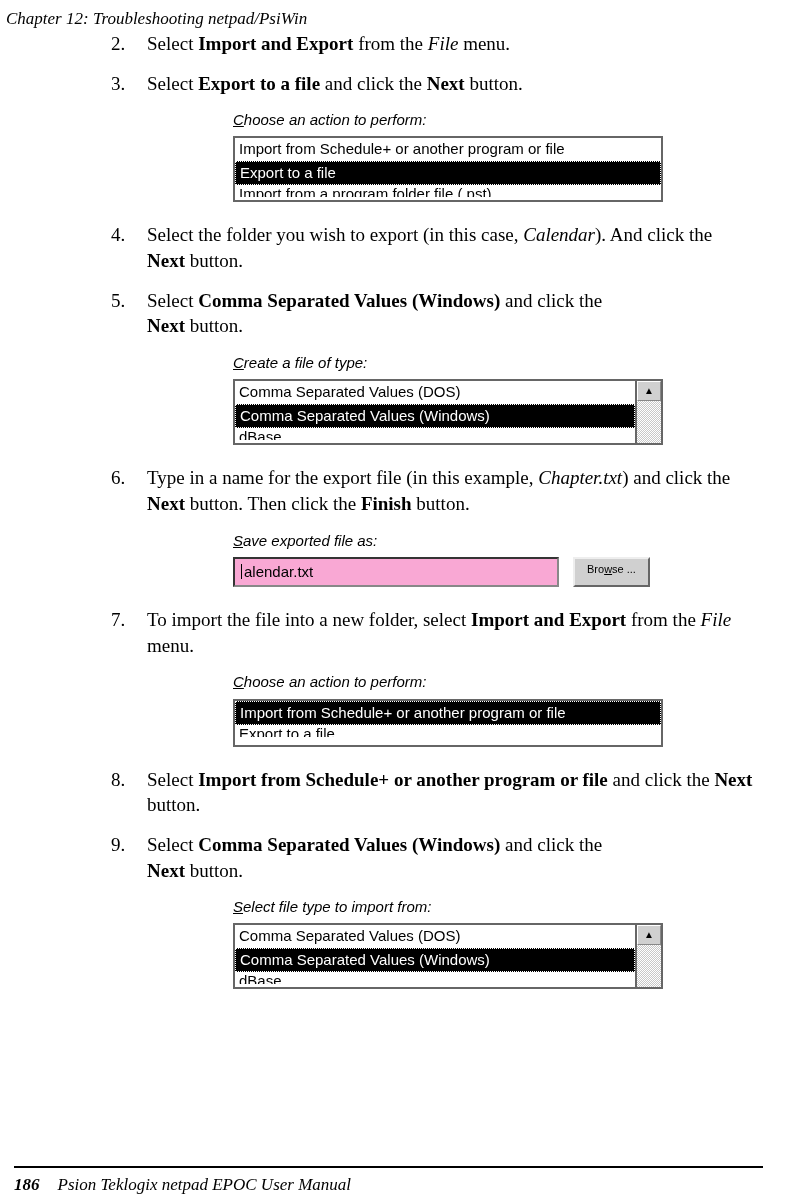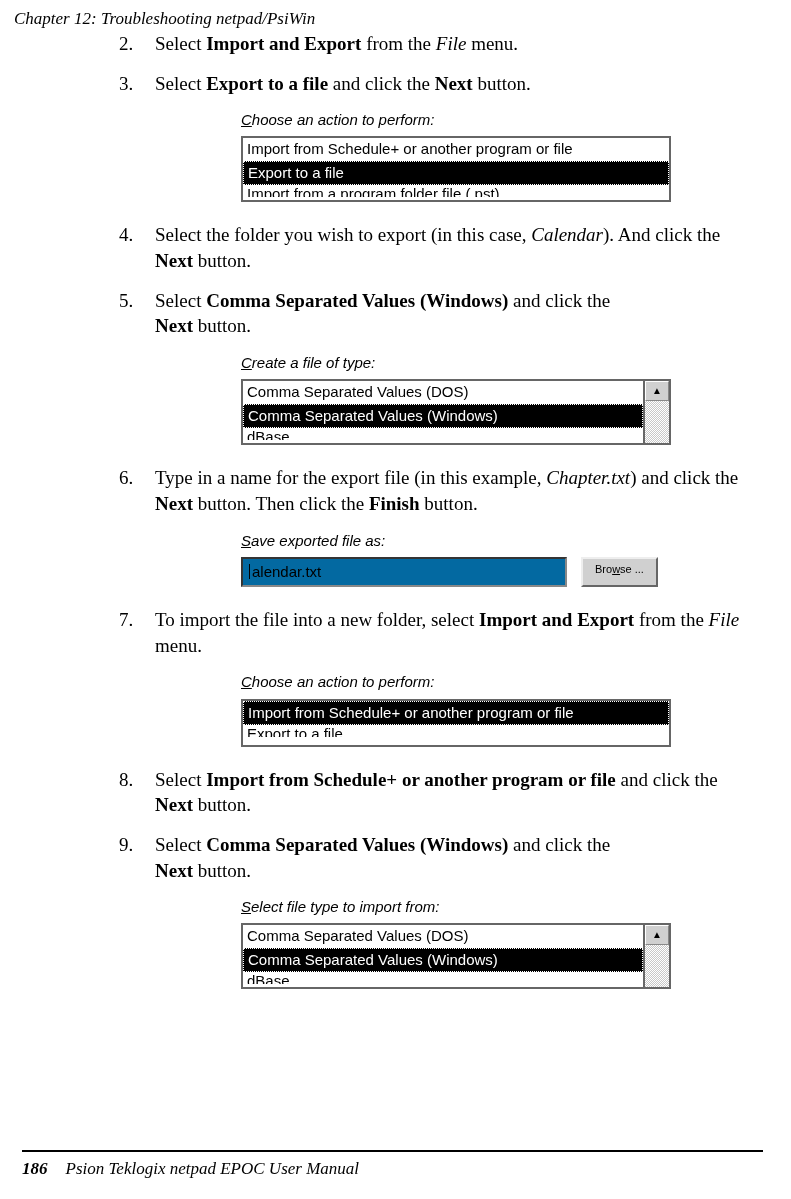--- a/index.html
+++ b/index.html
@@ -9,21 +9,21 @@
     color: #000;
     background: #fff;
     margin: 0;
     padding: 0;
   }
   .page {
     width: 791px;
     height: 1199px;
     position: relative;
     box-sizing: border-box;
-    padding: 8px 28px 0 14px;
+    padding: 8px 28px 0 6px;
   }
   .header-chapter {
     font-style: italic;
     font-size: 17px;
     margin: 0;
   }
   .header-section {
     font-style: italic;
     font-weight: bold;
     font-size: 17px;
@@ -116,21 +116,21 @@
 
   
   .file-row {
     display: flex;
     gap: 14px;
     align-items: stretch;
   }
   .file-input {
     width: 310px;
     border: 2px inset #888;
-    background: #0369a1;
+    background: #f9a8d4;
     padding: 3px 6px;
     display: flex;
     align-items: center;
     font-family: "MS Sans Serif", Tahoma, Arial, sans-serif;
     font-size: 15px;
   }
   .file-input .cursor {
     display: inline-block;
     width: 1px;
     height: 15px;
@@ -142,24 +142,23 @@
     border-top-color: #eee;
     border-left-color: #eee;
     background: #d0d0d0;
     padding: 3px 12px;
     font-family: "MS Sans Serif", Tahoma, Arial, sans-serif;
     font-size: 11px;
   }
 
   .footer {
     position: absolute;
-    bottom: 18px;
+    bottom: 2px;
     left: 14px;
     right: 28px;
-    margin-left: 8px;
   }
   .footer-rule {
     border: 0;
     border-top: 2px solid #000;
     margin: 0 0 6px 0;
   }
   .footer-line {
     font-style: italic;
     font-size: 17px;
   }

